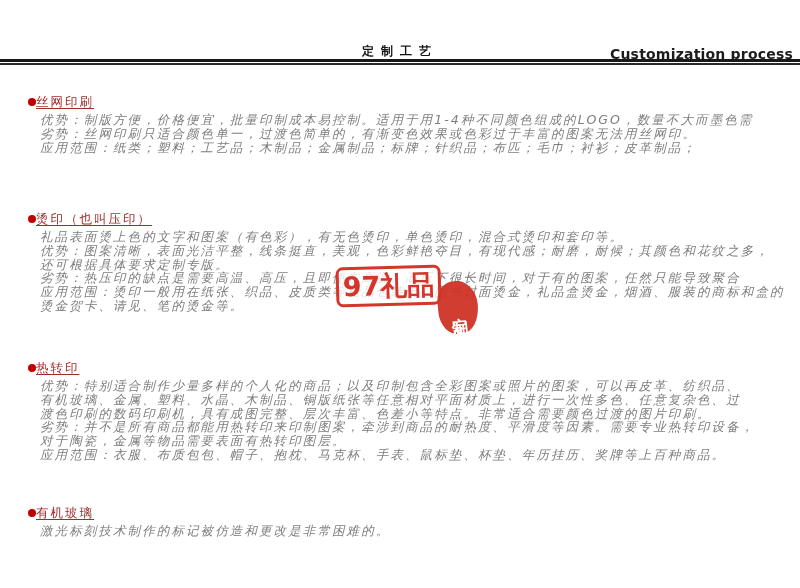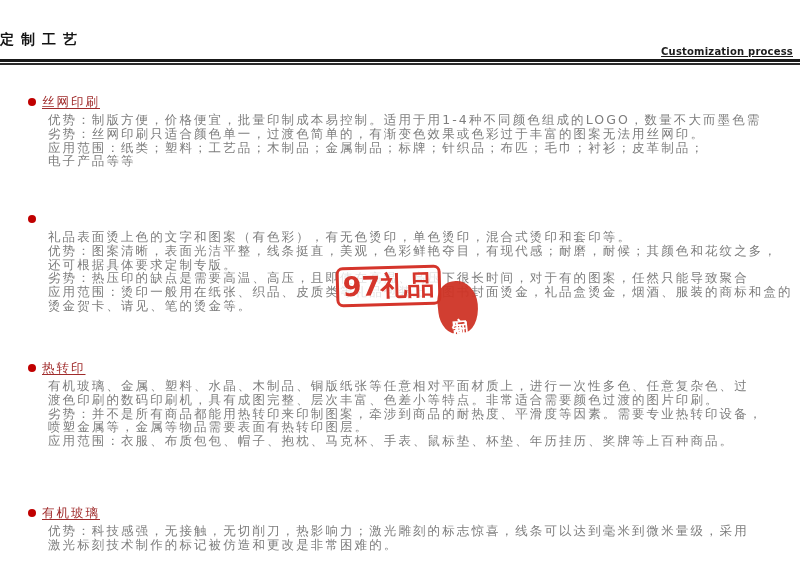--- a/index.html
+++ b/index.html
@@ -6,46 +6,45 @@
   body {
     width: 800px; height: 588px;
     background: #ffffff;
     font-family: "DejaVu Sans", "Liberation Sans", sans-serif;
     position: relative;
     overflow: hidden;
   }
   
   .page-title {
     position: absolute; left: 0; right: 0; top: 31px;
-    margin: 0; text-align: left;
-    font-size: 14px; font-weight: bold; color: #141414;
+    margin: 12px; text-align: center;
+    font-size: 12px; font-weight: bold; color: #141414;
     letter-spacing: 7px;
   }
   .page-subtitle {
     position: absolute; right: 7px; top: 46px;
-    font-size: 10px; font-weight: bold; color: #1c1c1c;
+    font-size: 14px; font-weight: bold; color: #1c1c1c;
     letter-spacing: 0.2px;
-    text-decoration: underline;
   }
   .header-rule { position: absolute; left: 0; right: 0; top: 59px; }
   .rule-thick { height: 3px; background: #191919; }
   .rule-gap   { height: 1px; background: #ffffff; }
   .rule-thin  { height: 2px; background: #2a2a2a; }
   
   .sec { position: absolute; left: 28px; right: 26px; }
-  .sec-head { display: flex; align-items: center; gap: 6px; height: 14px; }
+  .sec-head { display: flex; align-items: center; height: 14px; }
   .bullet {
     width: 8px; height: 8px; border-radius: 50%;
     background: #c00000; flex: none;
   }
   .sec-title {
     color: #a02b2b; font-size: 12.5px; letter-spacing: 2px;
     text-decoration: underline; text-underline-offset: 2px;
   }
-  .sec-body { margin-left: 20px; margin-top: 4px; }
+  .sec-body { margin-left: 12px; margin-top: 4px; font-style: italic; }
   .line {
     color: #7d7d7d; font-size: 12.5px; letter-spacing: 2.1px;
     line-height: 13.8px; white-space: nowrap;
   }
   
   .wm-box {
     position: absolute; left: 336px; top: 266px;
     width: 99px; height: 34px;
     border: 3px solid #d5352b; border-radius: 7px;
     background: rgba(255,255,255,0.78);
@@ -81,59 +80,59 @@
 
 <section class="sec" style="top:95px">
   <div class="sec-head">
     <span class="bullet"></span>
     <span class="sec-title">丝网印刷</span>
   </div>
   <div class="sec-body">
       <div class="line">优势：制版方便，价格便宜，批量印制成本易控制。适用于用1-4种不同颜色组成的LOGO，数量不大而墨色需</div>
       <div class="line">劣势：丝网印刷只适合颜色单一，过渡色简单的，有渐变色效果或色彩过于丰富的图案无法用丝网印。</div>
       <div class="line">应用范围：纸类；塑料；工艺品；木制品；金属制品；标牌；针织品；布匹；毛巾；衬衫；皮革制品；</div>
-      <div class="line">电子产品等等</div>
     </div>
 </section>
 
 <section class="sec" style="top:212px">
   <div class="sec-head">
     <span class="bullet"></span>
+    <span class="sec-title">烫印（也叫压印）</span>
   </div>
   <div class="sec-body">
       <div class="line">礼品表面烫上色的文字和图案（有色彩），有无色烫印，单色烫印，混合式烫印和套印等。</div>
       <div class="line">优势：图案清晰，表面光洁平整，线条挺直，美观，色彩鲜艳夺目，有现代感；耐磨，耐候；其颜色和花纹之多，</div>
       <div class="line">还可根据具体要求定制专版。</div>
       <div class="line">劣势：热压印的缺点是需要高温、高压，且即使在高温、高压下很长时间，对于有的图案，任然只能导致聚合</div>
       <div class="line">应用范围：烫印一般用在纸张、织品、皮质类等礼品包装上。图书封面烫金，礼品盒烫金，烟酒、服装的商标和盒的</div>
       <div class="line">烫金贺卡、请见、笔的烫金等。</div>
     </div>
 </section>
 
 <section class="sec" style="top:361px">
   <div class="sec-head">
     <span class="bullet"></span>
     <span class="sec-title">热转印</span>
   </div>
   <div class="sec-body">
+      <div class="line">优势：特别适合制作少量多样的个人化的商品；以及印制包含全彩图案或照片的图案，可以再皮革、纺织品、</div>
       <div class="line">有机玻璃、金属、塑料、水晶、木制品、铜版纸张等任意相对平面材质上，进行一次性多色、任意复杂色、过</div>
       <div class="line">渡色印刷的数码印刷机，具有成图完整、层次丰富、色差小等特点。非常适合需要颜色过渡的图片印刷。</div>
       <div class="line">劣势：并不是所有商品都能用热转印来印制图案，牵涉到商品的耐热度、平滑度等因素。需要专业热转印设备，</div>
-      <div class="line">喷塑金属等，金属等物品需要表面有热转印图层。</div>
+      <div class="line">对于陶瓷，金属等物品需要表面有热转印图层。</div>
       <div class="line">应用范围：衣服、布质包包、帽子、抱枕、马克杯、手表、鼠标垫、杯垫、年历挂历、奖牌等上百种商品。</div>
     </div>
 </section>
 
 <section class="sec" style="top:506px">
   <div class="sec-head">
     <span class="bullet"></span>
     <span class="sec-title">有机玻璃</span>
   </div>
   <div class="sec-body">
-      <div class="line">优势：科技感强，无接触，无切削刀，热影响力；激光雕刻的标志惊喜，线条可以达到毫米到微米量级，采用</div>
       <div class="line">激光标刻技术制作的标记被仿造和更改是非常困难的。</div>
     </div>
 </section>
 
 <div class="wm-box">97礼品</div>
 <div class="wm-seal">
   <span>定制</span>
 </div>
 
 </body></html>

